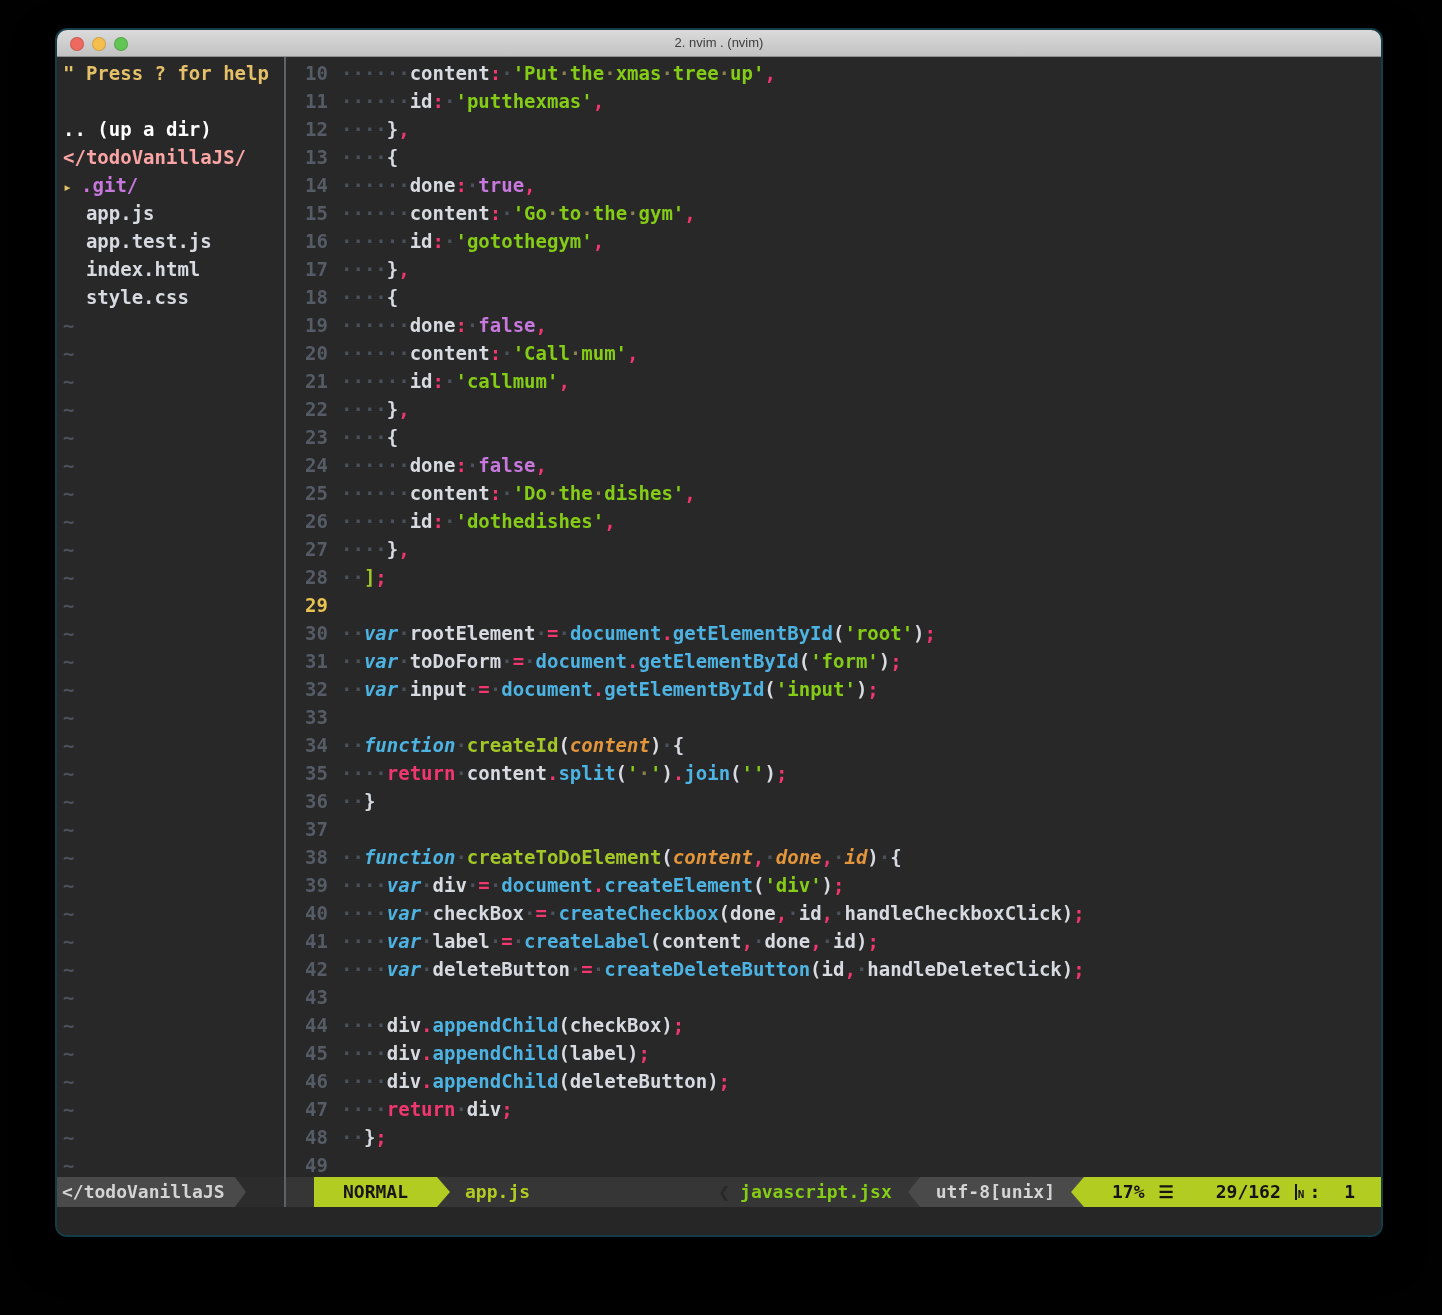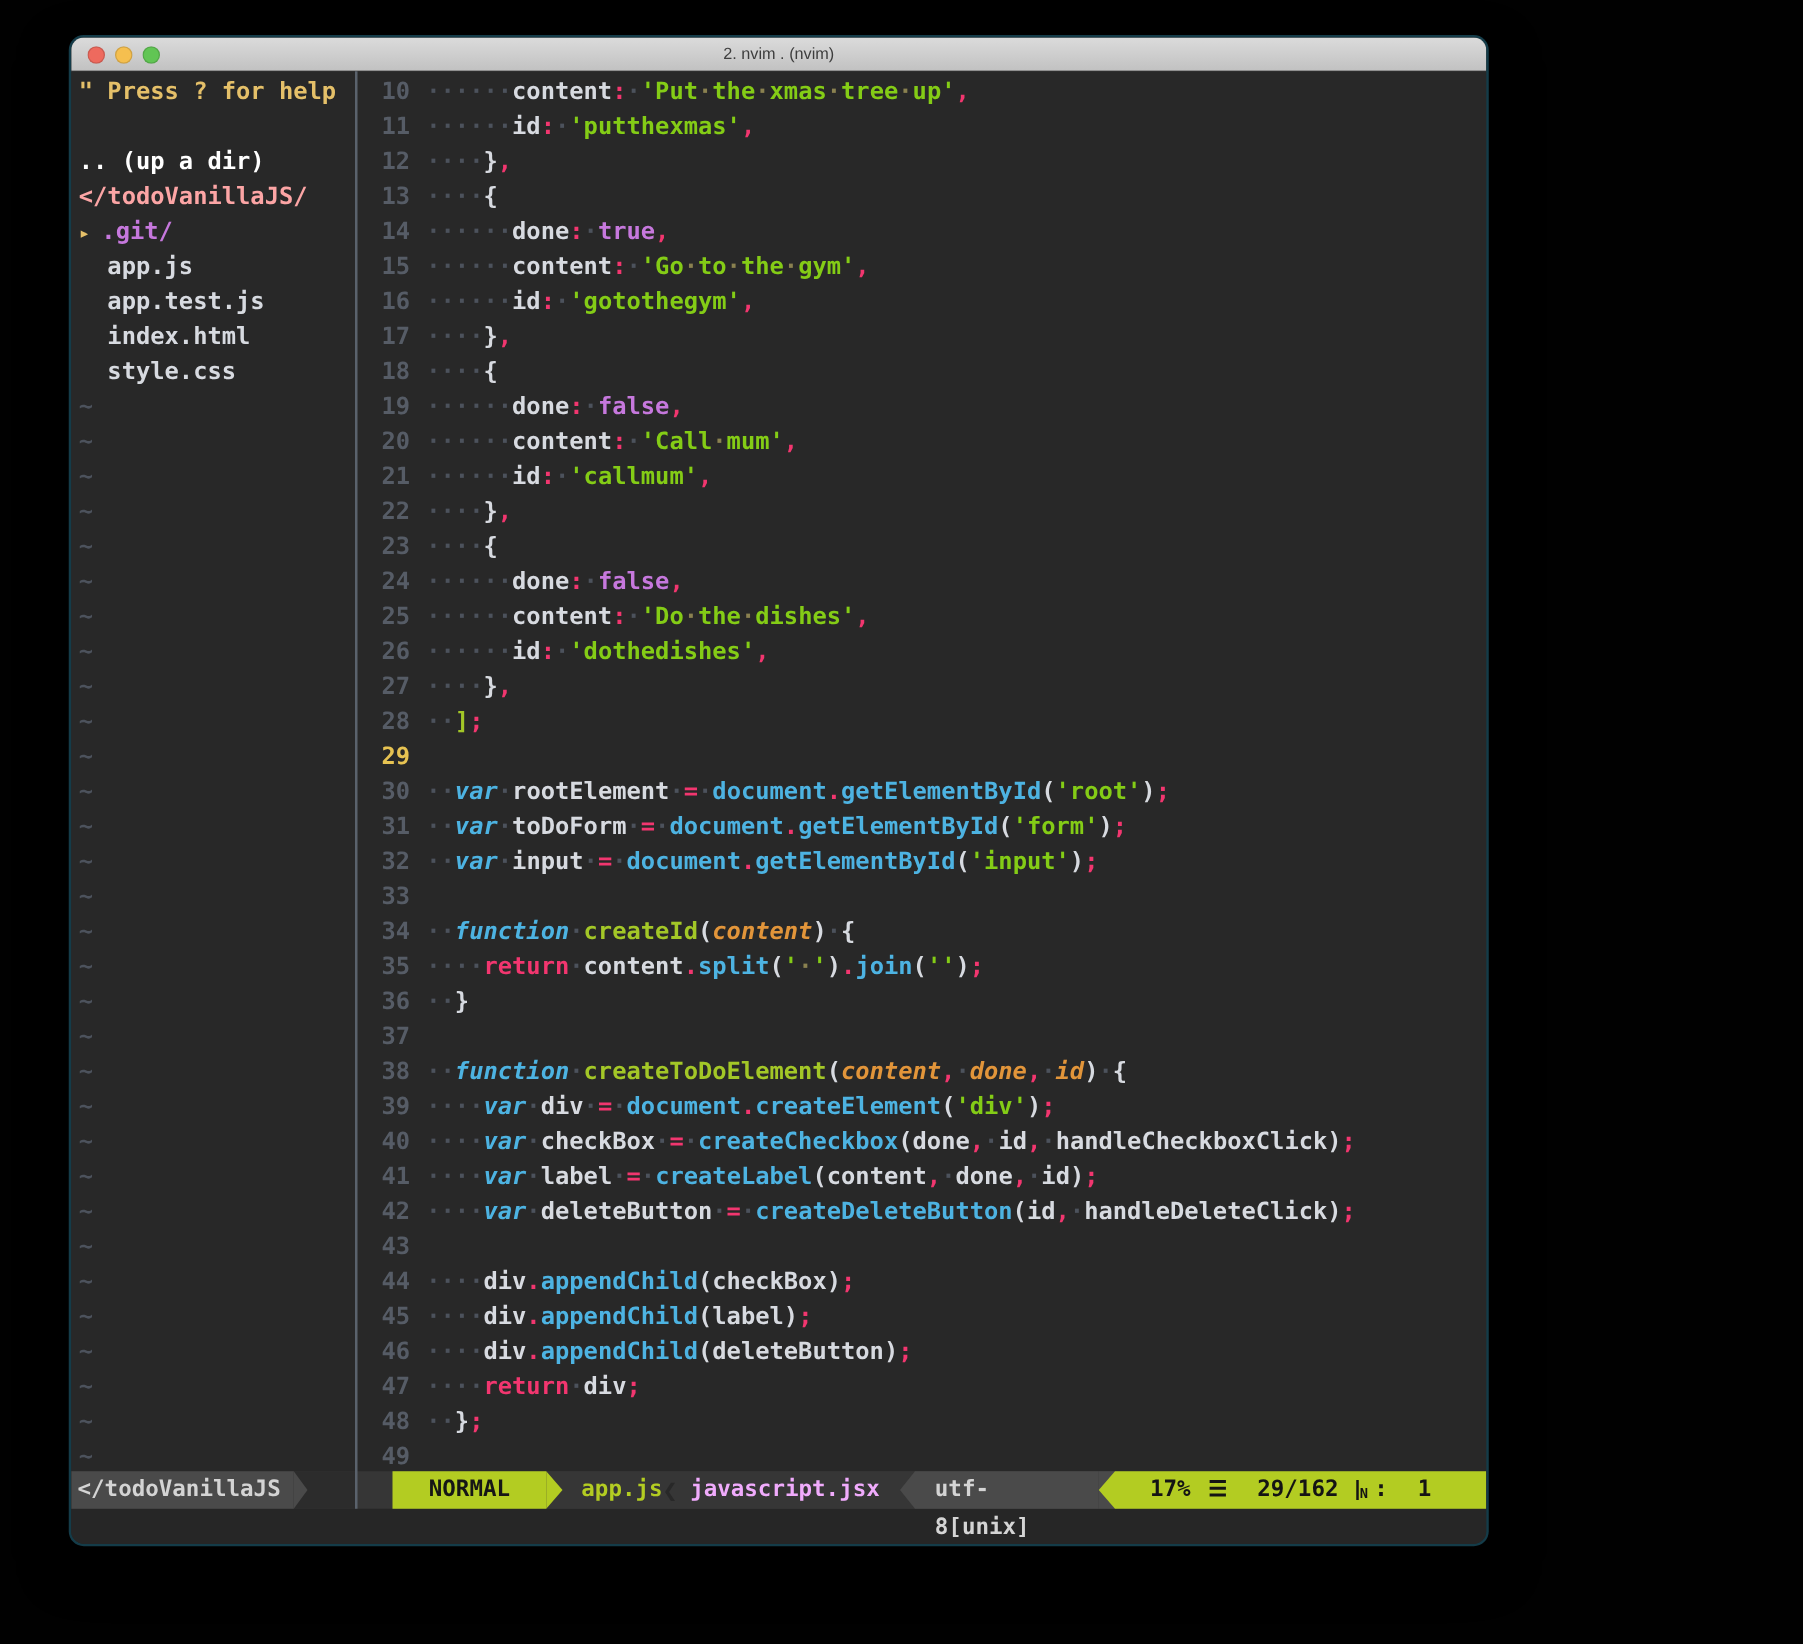--- a/index.html
+++ b/index.html
@@ -1,18 +1,18 @@
 <!DOCTYPE html>
 <html><head>
 <meta charset="utf-8">
 <style>
   html,body{margin:0;padding:0;background:#010101;}
   .screen{position:relative;width:1442px;height:1315px;background:#010101;overflow:hidden;
           font-family:"DejaVu Sans Mono",monospace;}
-  .window{position:absolute;left:57px;top:30px;width:1132px;height:1205px;border-radius:10px;
+  .window{position:absolute;left:57px;top:30px;width:1324px;height:1205px;border-radius:10px;
           overflow:hidden;background:#282828;
           box-shadow:0 0 0 2px #143c49, 0 16px 40px rgba(0,0,0,0.75);}
   
   .titlebar{position:absolute;top:0;left:0;right:0;height:26px;
             background:linear-gradient(#dbdbdb,#c2c2c2);border-bottom:1px solid #8f8f8f;}
   .title{text-align:center;line-height:26px;font-family:"Liberation Sans",sans-serif;
          font-size:13px;color:#3d3d3d;}
   .lights{position:absolute;left:13px;top:7px;display:flex;gap:8px;}
   .light{width:12px;height:12px;border-radius:50%;border:0.5px solid rgba(0,0,0,0.15);}
   
@@ -50,27 +50,27 @@
   .sl-tree{width:227px;flex:none;display:flex;background:#2c2c2c;}
   .sl-tree-seg{background:#4a4a4a;color:#d4d4d4;line-height:30px;padding:0 10px 0 5px;white-space:pre;}
   .arrow-r{width:0;height:0;border-top:15px solid transparent;border-bottom:15px solid transparent;}
   .arrow-l{width:0;height:0;border-top:15px solid transparent;border-bottom:15px solid transparent;}
   .sl-main{flex:1;display:flex;background:#363636;min-width:0;}
   .sl-main{margin-left:2px;}
   .sl-mode{background:#b3cc22;color:#161616;line-height:30px;padding:0 29px;}
   .sl-file{color:#b3cc22;line-height:30px;margin-left:15px;}
   .sl-spacer{flex:1;}
   .sl-chevron{color:#282828;line-height:30px;font-size:20px;margin-right:10px;}
-  .sl-ft{color:#f0abfc;line-height:30px;margin-right:16px;}
+  .sl-ft{color:#84cc16;line-height:30px;margin-right:16px;}
   .sl-enc-seg{background:#4a4a4a;color:#d4d4d4;line-height:30px;padding:0 16px;}
   .sl-right{width:297px;flex:none;background:#b3cc22;color:#141414;line-height:30px;
             display:flex;align-items:center;}
   .sl-pct{margin-left:28px;}
   .sl-tri{margin-left:14px;font-size:17px;}
-  .sl-pos{margin-left:24px;}
+  .sl-pos{margin-left:42px;}
   .sl-lnicon{margin-left:14px;border-left:2px solid #141414;height:16px;display:inline-flex;
              align-items:flex-end;padding-left:1px;font-size:11px;line-height:11px;}
   .sl-colon{margin-left:5px;}
   .sl-col{margin-left:24px;}
   
   .cmdline{position:absolute;left:0;right:0;bottom:0;height:28px;background:#262626;}
 </style>
 </head>
 <body>
 

